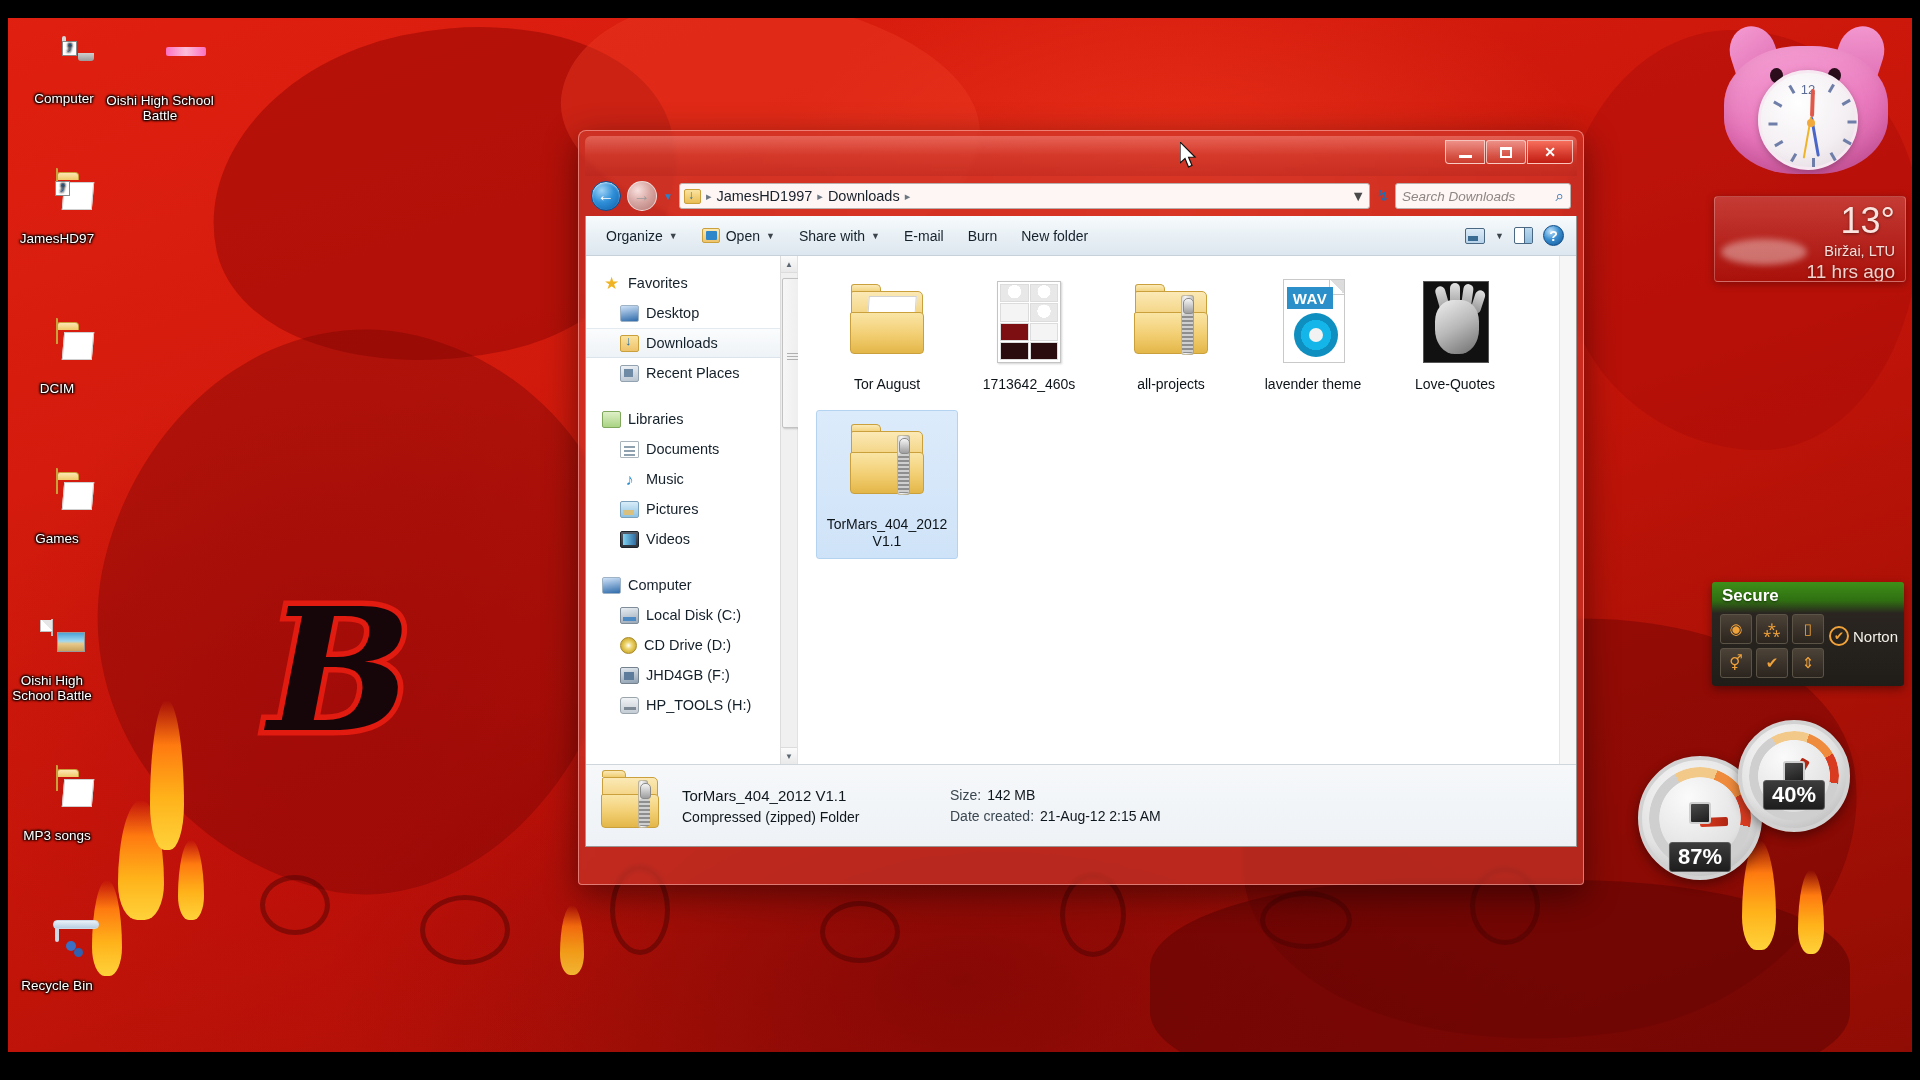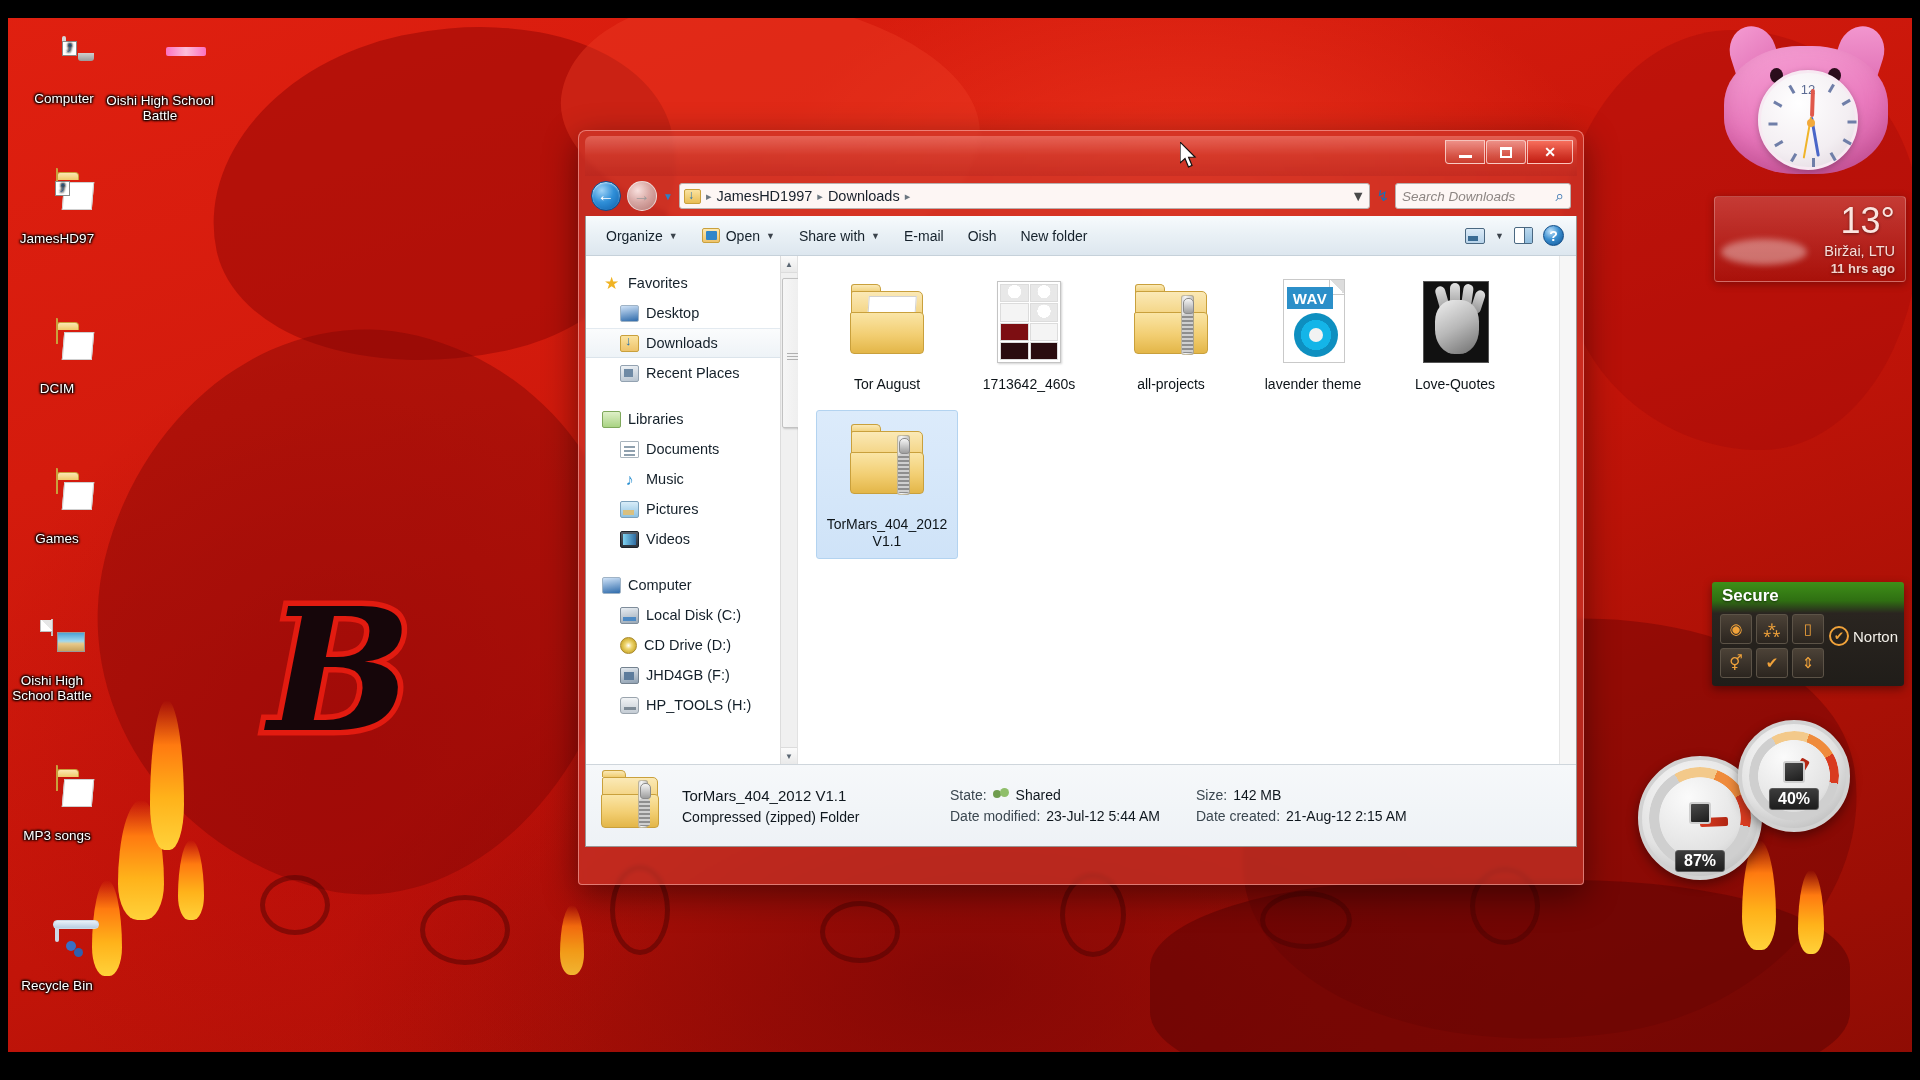--- a/index.html
+++ b/index.html
@@ -517,21 +517,21 @@
   }
   #weathergadget .cloud{
     position:absolute;left:6px;bottom:16px;width:86px;height:26px;border-radius:50%;
     background:rgba(255,255,255,.38); filter:blur(3px);
   }
   #weathergadget .temp{
     position:absolute;right:10px;top:6px;color:#fbe4df;font-size:36px;line-height:36px;
     text-shadow:0 1px 3px rgba(0,0,0,.45);
   }
   #weathergadget .loc{position:absolute;right:10px;top:46px;color:#f6ded9;font-size:14.5px;text-shadow:0 1px 3px rgba(0,0,0,.5);}
-  #weathergadget .ago{position:absolute;right:10px;top:64px;color:#f2d2cc;font-size:13px;text-shadow:0 1px 3px rgba(0,0,0,.5);font-weight:bold;}
+  #weathergadget .ago{position:absolute;right:10px;top:64px;color:#f2d2cc;font-size:19px;text-shadow:0 1px 3px rgba(0,0,0,.5);}
 
   #calgadget{
     left:1712px; top:375px; width:190px; height:196px;
     background: linear-gradient(170deg, rgba(255,125,40,.78), rgba(215,60,20,.7));
     border-radius:4px; box-shadow:0 3px 10px rgba(0,0,0,.35); overflow:hidden;
   }
   #calgadget .rings{
     position:absolute;left:0;right:0;top:-5px;height:16px;
     background: repeating-linear-gradient(90deg, transparent 0 8px, #e8e8e8 8px 12px, transparent 12px 20px);
   }
@@ -582,21 +582,21 @@
     border:2px solid #cfcfcf;
   }
   .meter .needle{
     position:absolute;left:50%;top:50%;width:28px;height:9px;border-radius:2px;
     background:linear-gradient(90deg,#d93b20,#b02512);
     transform-origin: 0 50%;
   }
   .meter .pct{
     position:absolute;left:50%;bottom:4px;transform:translateX(-50%);
     background:linear-gradient(180deg,#3c3c3c,#1d1d1d);
-    color:#fff;font-size:16px;font-weight:700;padding:1px 8px;border-radius:3px;
+    color:#fff;font-size:22px;font-weight:700;padding:1px 8px;border-radius:3px;
     border:1px solid #5a5a5a;
   }
   #rammeter .pct{bottom:18px;}
 
   
   #annotation {
     position:absolute; left:0; right:0; top:920px; text-align:center; z-index:50;
     font-family:"DejaVu Serif", serif; font-style:italic; font-weight:700;
     font-size:56px; color:#fff; letter-spacing:1px;
     text-shadow: 3px 3px 0 #1a0202, -2px -2px 0 #1a0202, 2px -2px 0 #1a0202, -2px 2px 0 #1a0202, 0 0 14px rgba(0,0,0,.6);
@@ -744,21 +744,21 @@
           <span class="tbcaret">▼</span>
         </div>
         <div class="tbitem">
           <span>Share with</span>
           <span class="tbcaret">▼</span>
         </div>
         <div class="tbitem">
           <span>E-mail</span>
         </div>
         <div class="tbitem">
-          <span>Oish</span>
+          <span>Burn</span>
         </div>
         <div class="tbitem">
           <span>New folder</span>
         </div>
         <div class="tbright">
           <span class="ic-view"></span>
           <span class="tbcaret">▼</span>
           <span class="ic-pane"></span>
           <span class="ic-help">?</span>
         </div>
@@ -940,31 +940,20 @@
             <span class="front" style="width:58px;height:34px;"></span>
             <span class="zipper" style="right:10px;top:3px;width:10px;height:48px;"></span>
           </div>
         </div>
         <div class="det-cols">
           <div class="det-col c1">
             <div class="det-title">TorMars_404_2012 V1.1</div>
             <div class="det-line">
                 <span class="det-val">Compressed (zipped) Folder</span>
               </div>
-          </div>
-          <div class="det-col c2">
-            <div class="det-line">
-              <span class="det-key">State:</span>
-              <span class="share-ic"></span>
-              <span class="det-val">Shared</span>
-            </div>
-            <div class="det-line">
-              <span class="det-key">Date modified:</span>
-              <span class="det-val">23-Jul-12 5:44 AM</span>
-            </div>
           </div>
           <div class="det-col c3">
             <div class="det-line">
               <span class="det-key">Size:</span>
               <span class="det-val">142 MB</span>
             </div>
             <div class="det-line">
               <span class="det-key">Date created:</span>
               <span class="det-val">21-Aug-12 2:15 AM</span>
             </div>

